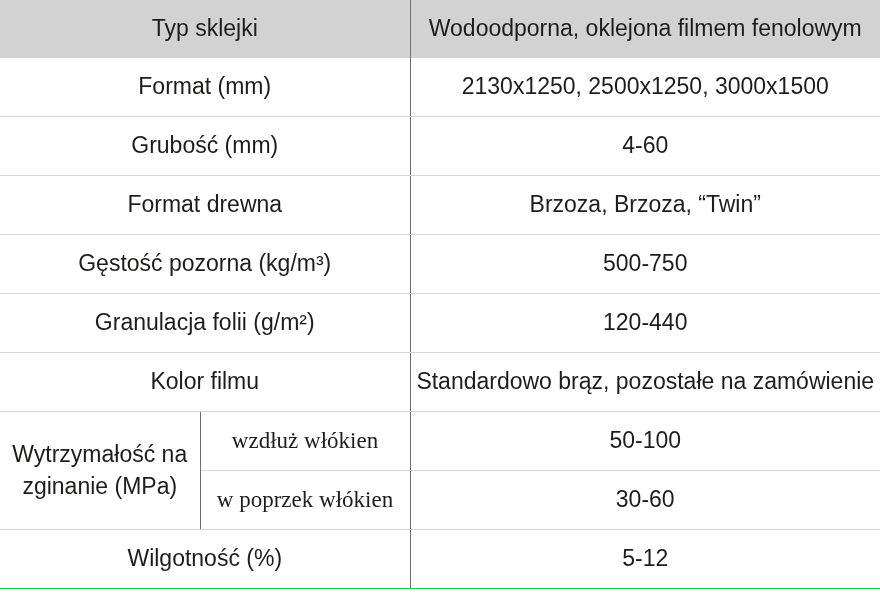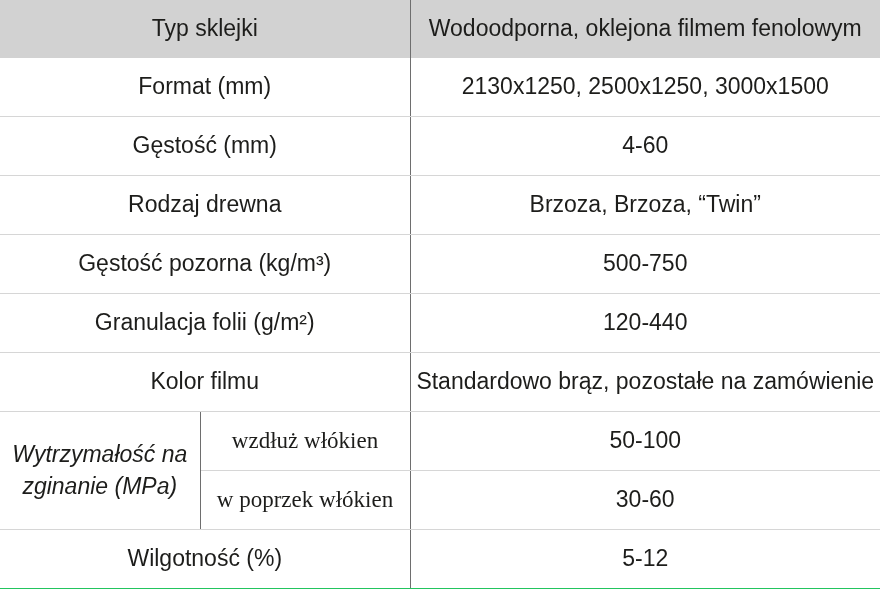--- a/index.html
+++ b/index.html
@@ -45,21 +45,20 @@
   }
   tr.header-row td.label-cell,
   tr.header-row td.value-cell {
     border-bottom: none;
   }
   td.group-label {
     text-align: center;
     padding: 10px 12px;
     border-right: 1px solid #6e6e6e;
     border-bottom: 1px solid #d6d6d6;
-    font-style: italic;
   }
   td.sub-label {
     text-align: center;
     padding: 10px 12px;
     border-right: 1px solid #6e6e6e;
     border-bottom: 1px solid #d6d6d6;
     font-family: Liberation Serif, serif;
   }
   tr.row-standard td { height: 58px; margin-top: 18px; }
   tr.row-sub td { height: 58px; }
@@ -83,26 +82,26 @@
       <td class="label-cell" colspan="2">Typ sklejki</td>
       <td class="value-cell">Wodoodporna, oklejona filmem fenolowym</td>
     </tr>
 
     <tr class="row-standard">
       <td class="label-cell" colspan="2">Format (mm)</td>
       <td class="value-cell">2130x1250, 2500x1250, 3000x1500</td>
     </tr>
 
     <tr class="row-standard">
-      <td class="label-cell" colspan="2">Gęstość (mm)</td>
+      <td class="label-cell" colspan="2">Grubość (mm)</td>
       <td class="value-cell">4-60</td>
     </tr>
 
     <tr class="row-standard">
-      <td class="label-cell" colspan="2">Rodzaj drewna</td>
+      <td class="label-cell" colspan="2">Format drewna</td>
       <td class="value-cell">Brzoza, Brzoza, “Twin”</td>
     </tr>
 
     <tr class="row-standard">
       <td class="label-cell" colspan="2">Gęstość pozorna (kg/m³)</td>
       <td class="value-cell">500-750</td>
     </tr>
 
     <tr class="row-standard">
       <td class="label-cell" colspan="2">Granulacja folii (g/m²)</td>

